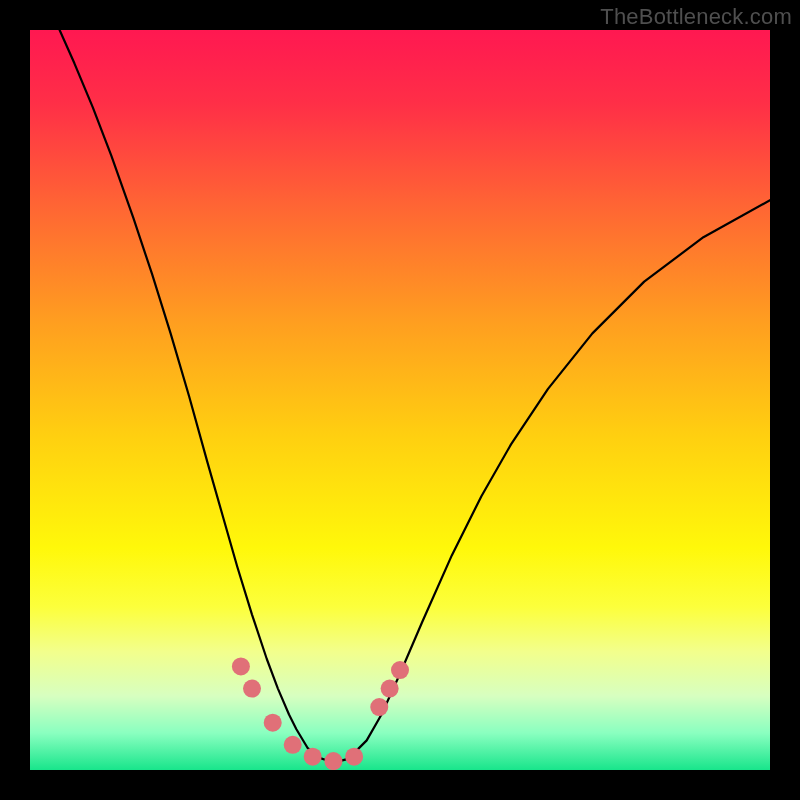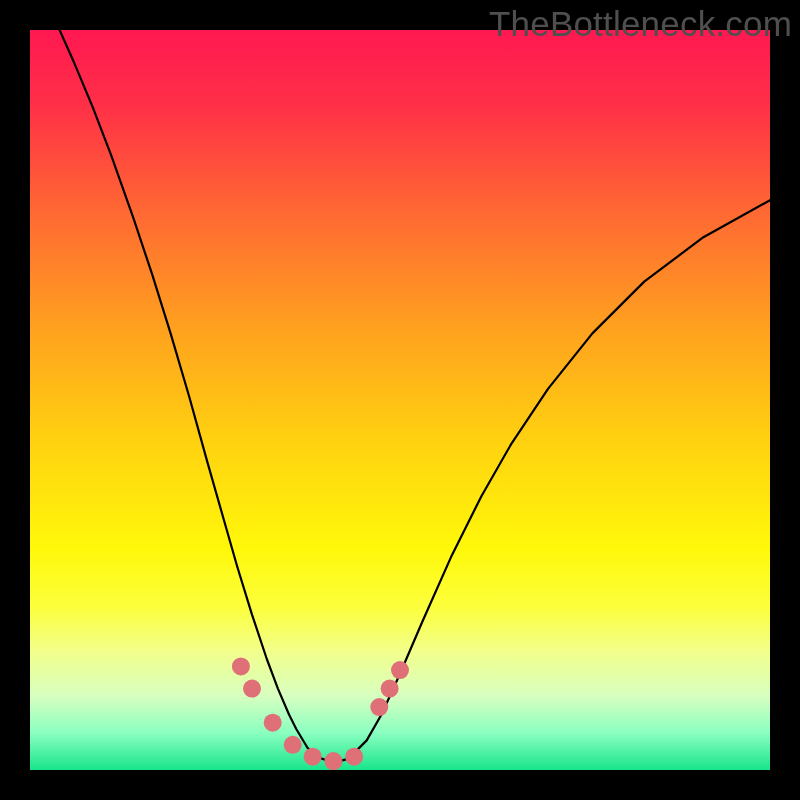--- a/index.html
+++ b/index.html
@@ -30,21 +30,21 @@
   .gradient {
     position: absolute;
     inset: 0;
     
   }
   .watermark {
     position: absolute;
     top: 4px;
     right: 8px;
     color: #4f4f4f;
-    font-size: 35px;
+    font-size: 22px;
     font-weight: 400;
     letter-spacing: 0.2px;
   }
   svg.curve-layer {
     position: absolute;
     inset: 0;
     width: 100%;
     height: 100%;
     overflow: visible;
   }

